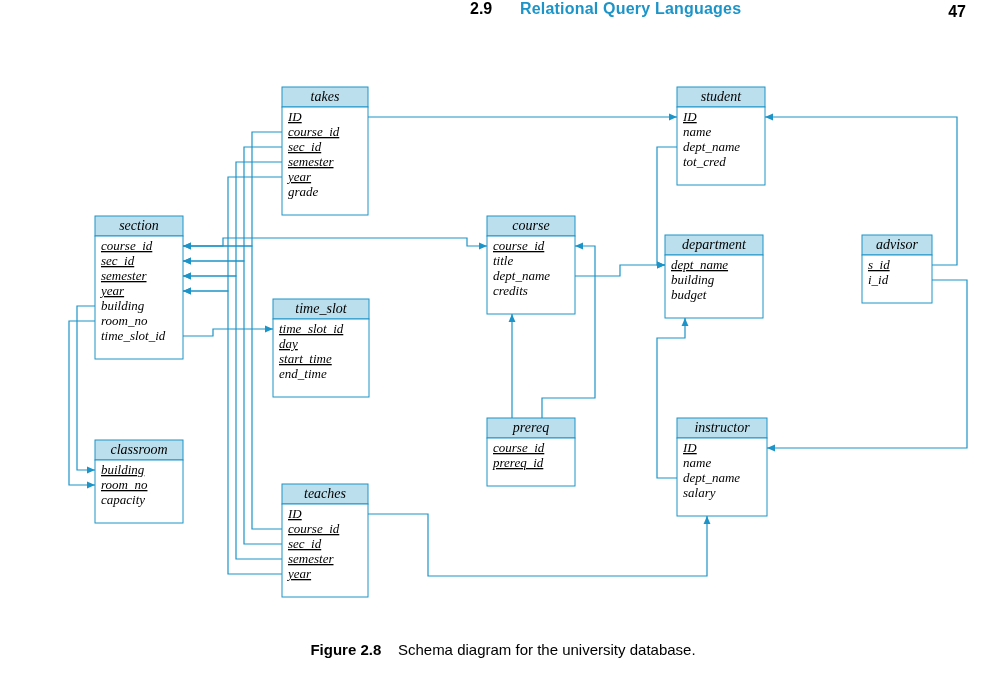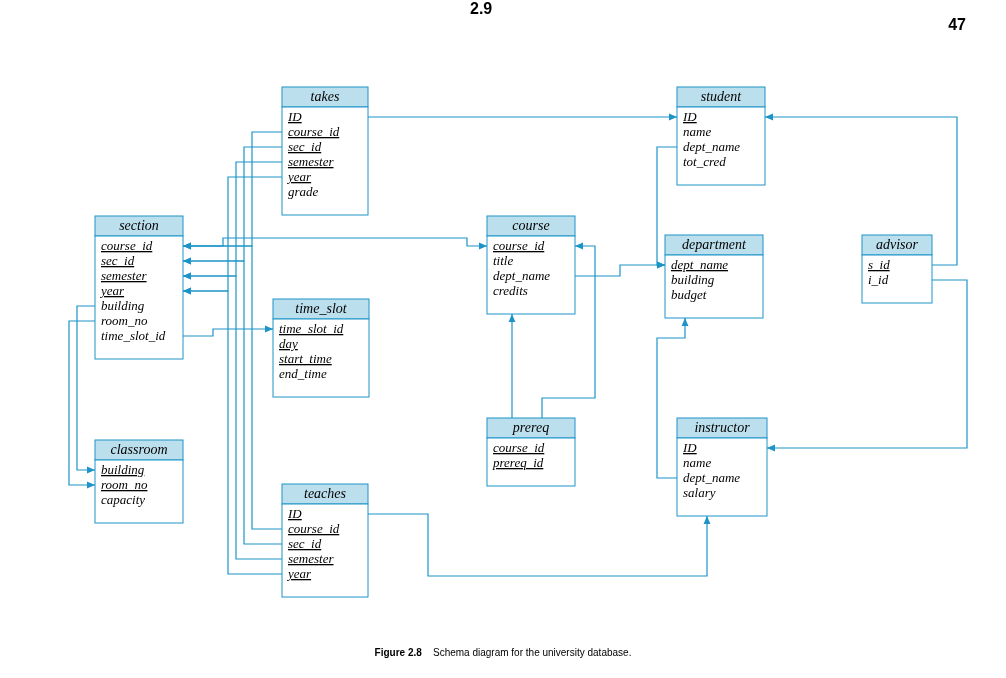--- a/index.html
+++ b/index.html
@@ -30,52 +30,53 @@
     position: absolute;
     left: 520px;
     top: 0;
     font-weight: bold;
     color: #1c94c8;
     letter-spacing: .2px;
   }
   .hd-page {
     position: absolute;
     right: 40px;
-    top: 16px;
+    top: 3px;
     font-weight: bold;
     color: #000;
   }
   .caption {
     position: absolute;
     bottom: 20px;
     left: 0;
     right: 0;
     text-align: center;
     font-family: Helvetica, Arial, sans-serif;
-    font-size: 10px;
+    font-size: 15px;
   }
   .caption .figno { font-weight: bold; }
   svg { position: absolute; left: 0; top: 0; }
   .tbl-title {
     font-style: italic;
     font-family: "Times New Roman", serif;
     font-size: 14px;
   }
   .tbl-attr {
     font-style: italic;
     font-family: "Times New Roman", serif;
     font-size: 13px;
   }
   .pk { text-decoration: underline; }
 </style>
 </head>
 <body>
 
 <div class="header">
   <span class="hd-secnum">2.9</span>
+  <span class="hd-title">Relational Query Languages</span>
   <span class="hd-page">47</span>
 </div>
 
 <svg id="diagram" width="1006" height="678">
     <defs>
       <marker id="arrow" markerWidth="8" markerHeight="8" refX="7" refY="3" orient="auto">
         <path d="M0,0 L7,3 L0,6 Z" fill="#1c94c8"></path>
       </marker>
     </defs>
     <g>

